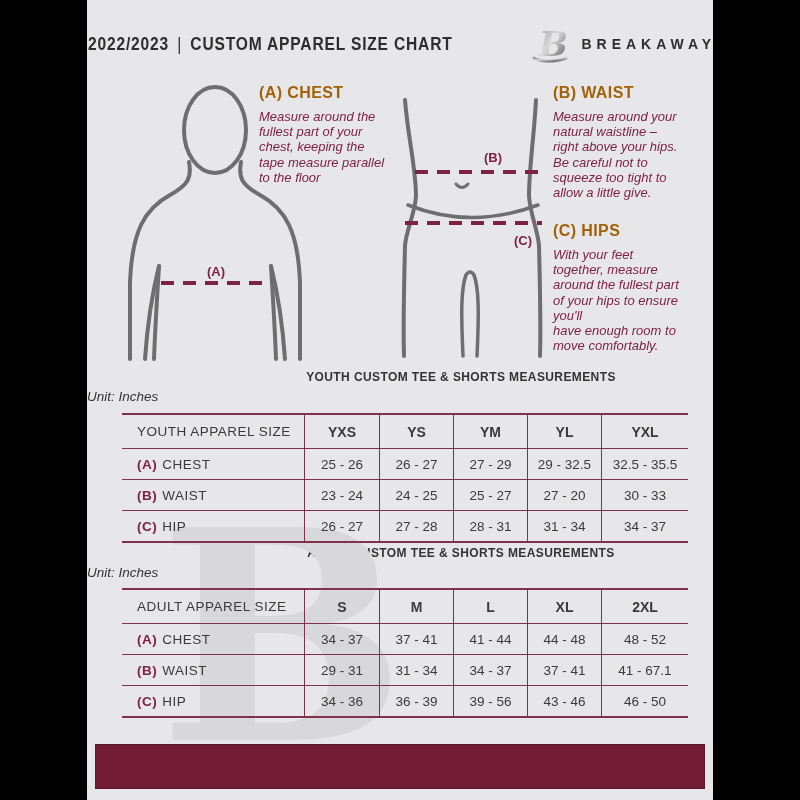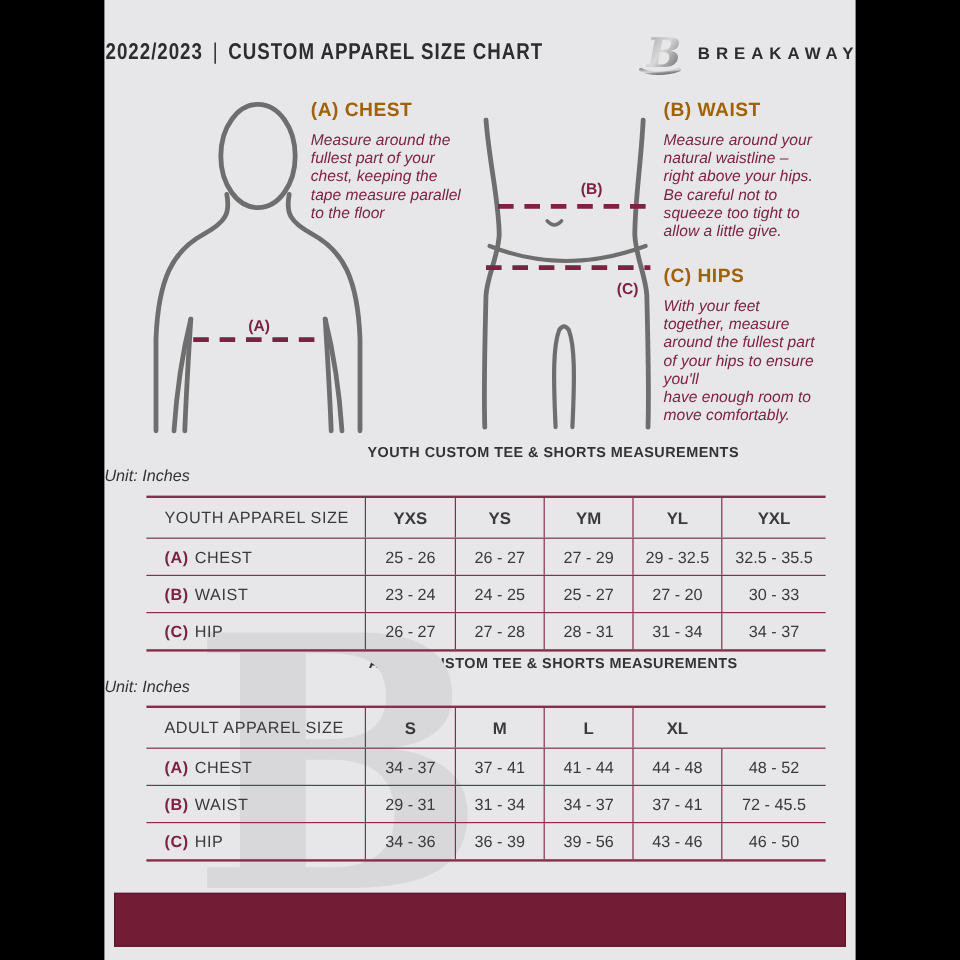--- a/index.html
+++ b/index.html
@@ -198,20 +198,21 @@
 
     <div class="tbl-title adult-title">ADULT CUSTOM TEE &amp; SHORTS MEASUREMENTS</div>
     <div class="tbl-unit adult-unit">Unit: Inches</div>
     <div class="size-table adult-table">
       <div class="tr head">
         <div class="td label-col">ADULT APPAREL SIZE</div>
         <div class="td col cell-n">S</div>
         <div class="td col cell-n">M</div>
         <div class="td col cell-n">L</div>
         <div class="td col cell-n">XL</div>
+        <div class="td col cell-n">2XL</div>
       </div>
       <div class="tr">
         <div class="td label-col">
           <span class="pfx">(A)</span>
           <span>CHEST</span>
         </div>
         <div class="td cell-n">34 - 37</div>
         <div class="td cell-n">37 - 41</div>
         <div class="td cell-n">41 - 44</div>
         <div class="td cell-n">44 - 48</div>
@@ -219,21 +220,21 @@
       </div>
       <div class="tr">
         <div class="td label-col">
           <span class="pfx">(B)</span>
           <span>WAIST</span>
         </div>
         <div class="td cell-n">29 - 31</div>
         <div class="td cell-n">31 - 34</div>
         <div class="td cell-n">34 - 37</div>
         <div class="td cell-n">37 - 41</div>
-        <div class="td cell-n">72 - 45.5</div>
+        <div class="td cell-n">41 - 67.1</div>
       </div>
       <div class="tr">
         <div class="td label-col">
           <span class="pfx">(C)</span>
           <span>HIP</span>
         </div>
         <div class="td cell-n">34 - 36</div>
         <div class="td cell-n">36 - 39</div>
         <div class="td cell-n">39 - 56</div>
         <div class="td cell-n">43 - 46</div>

